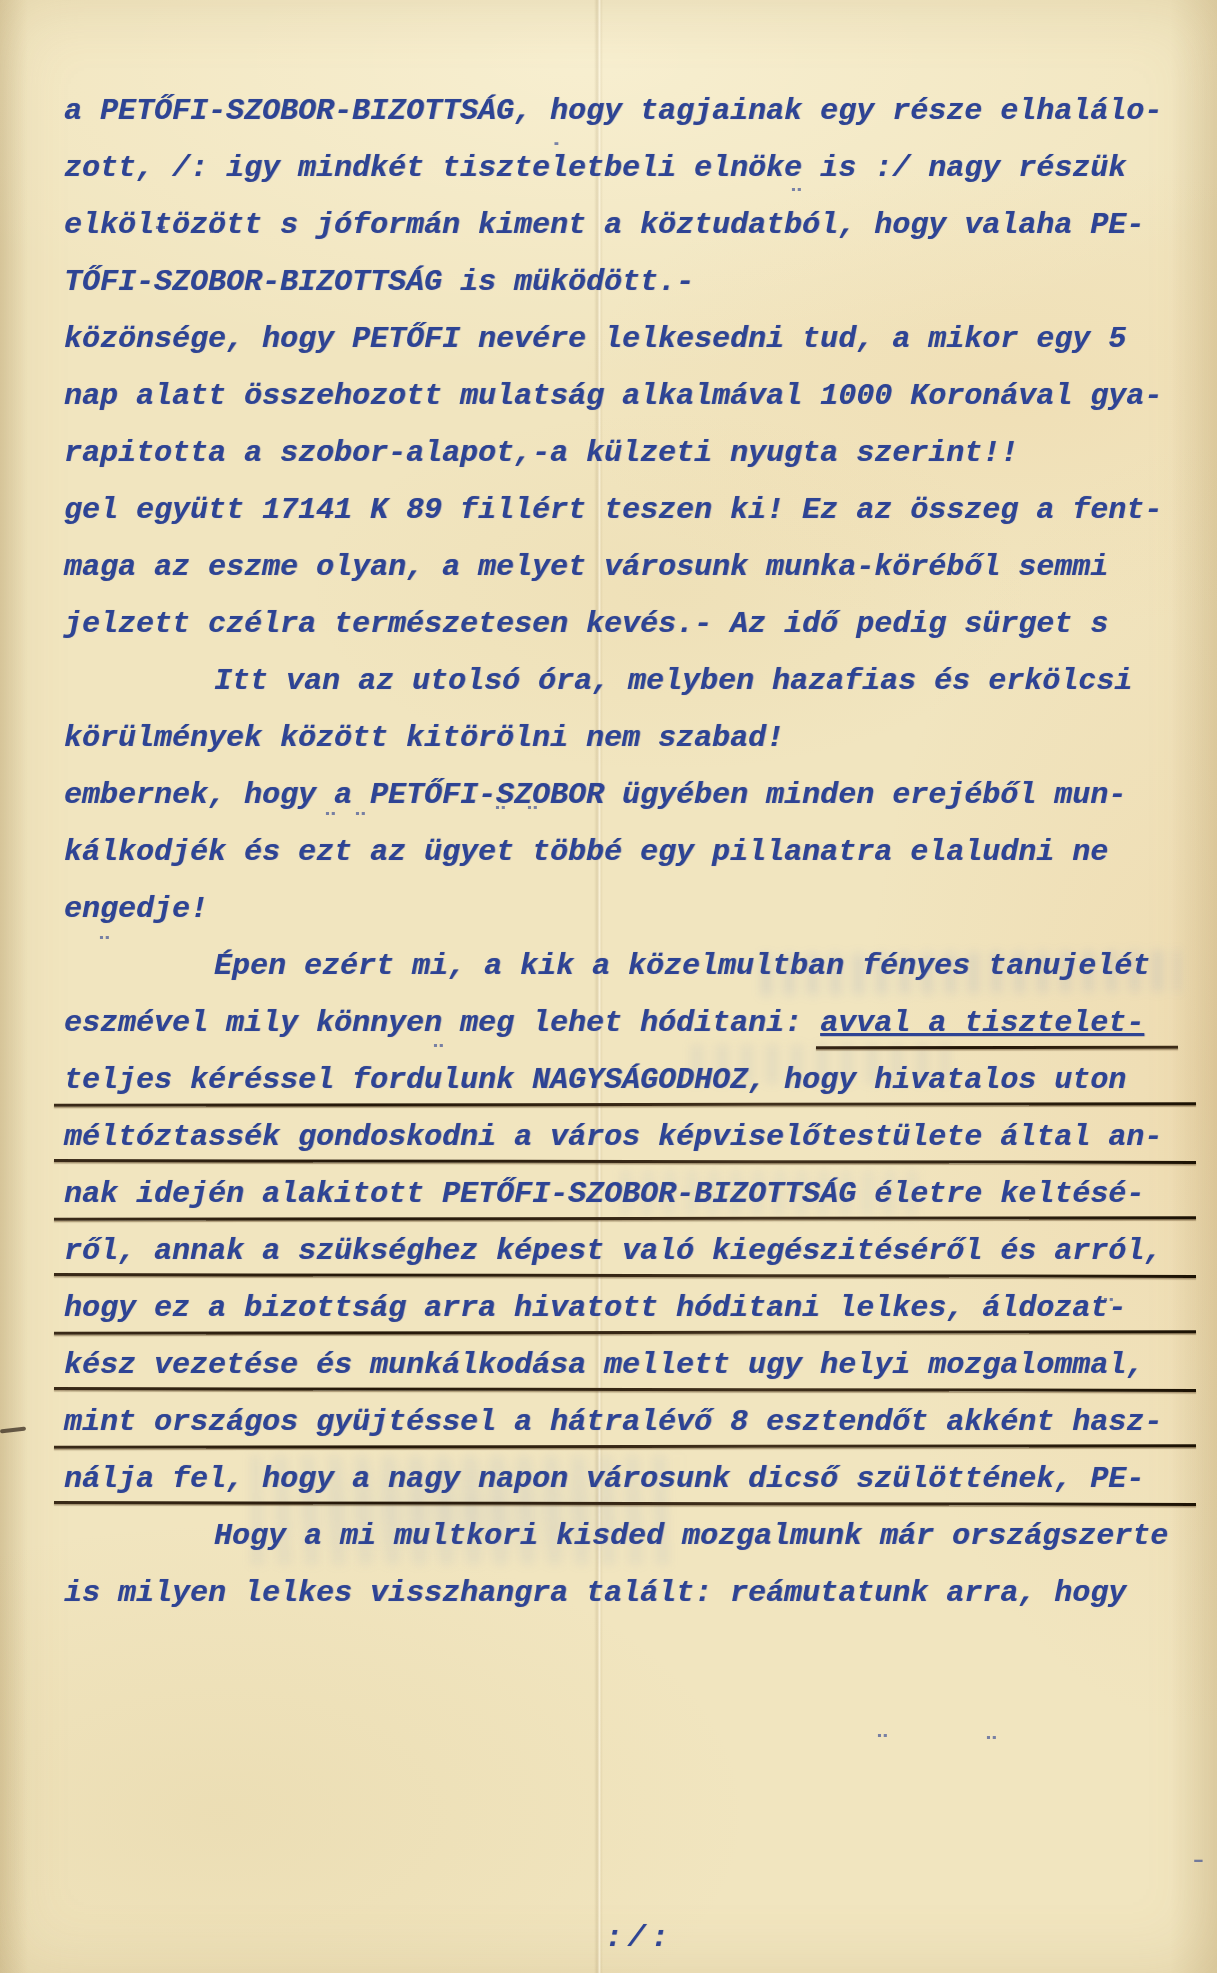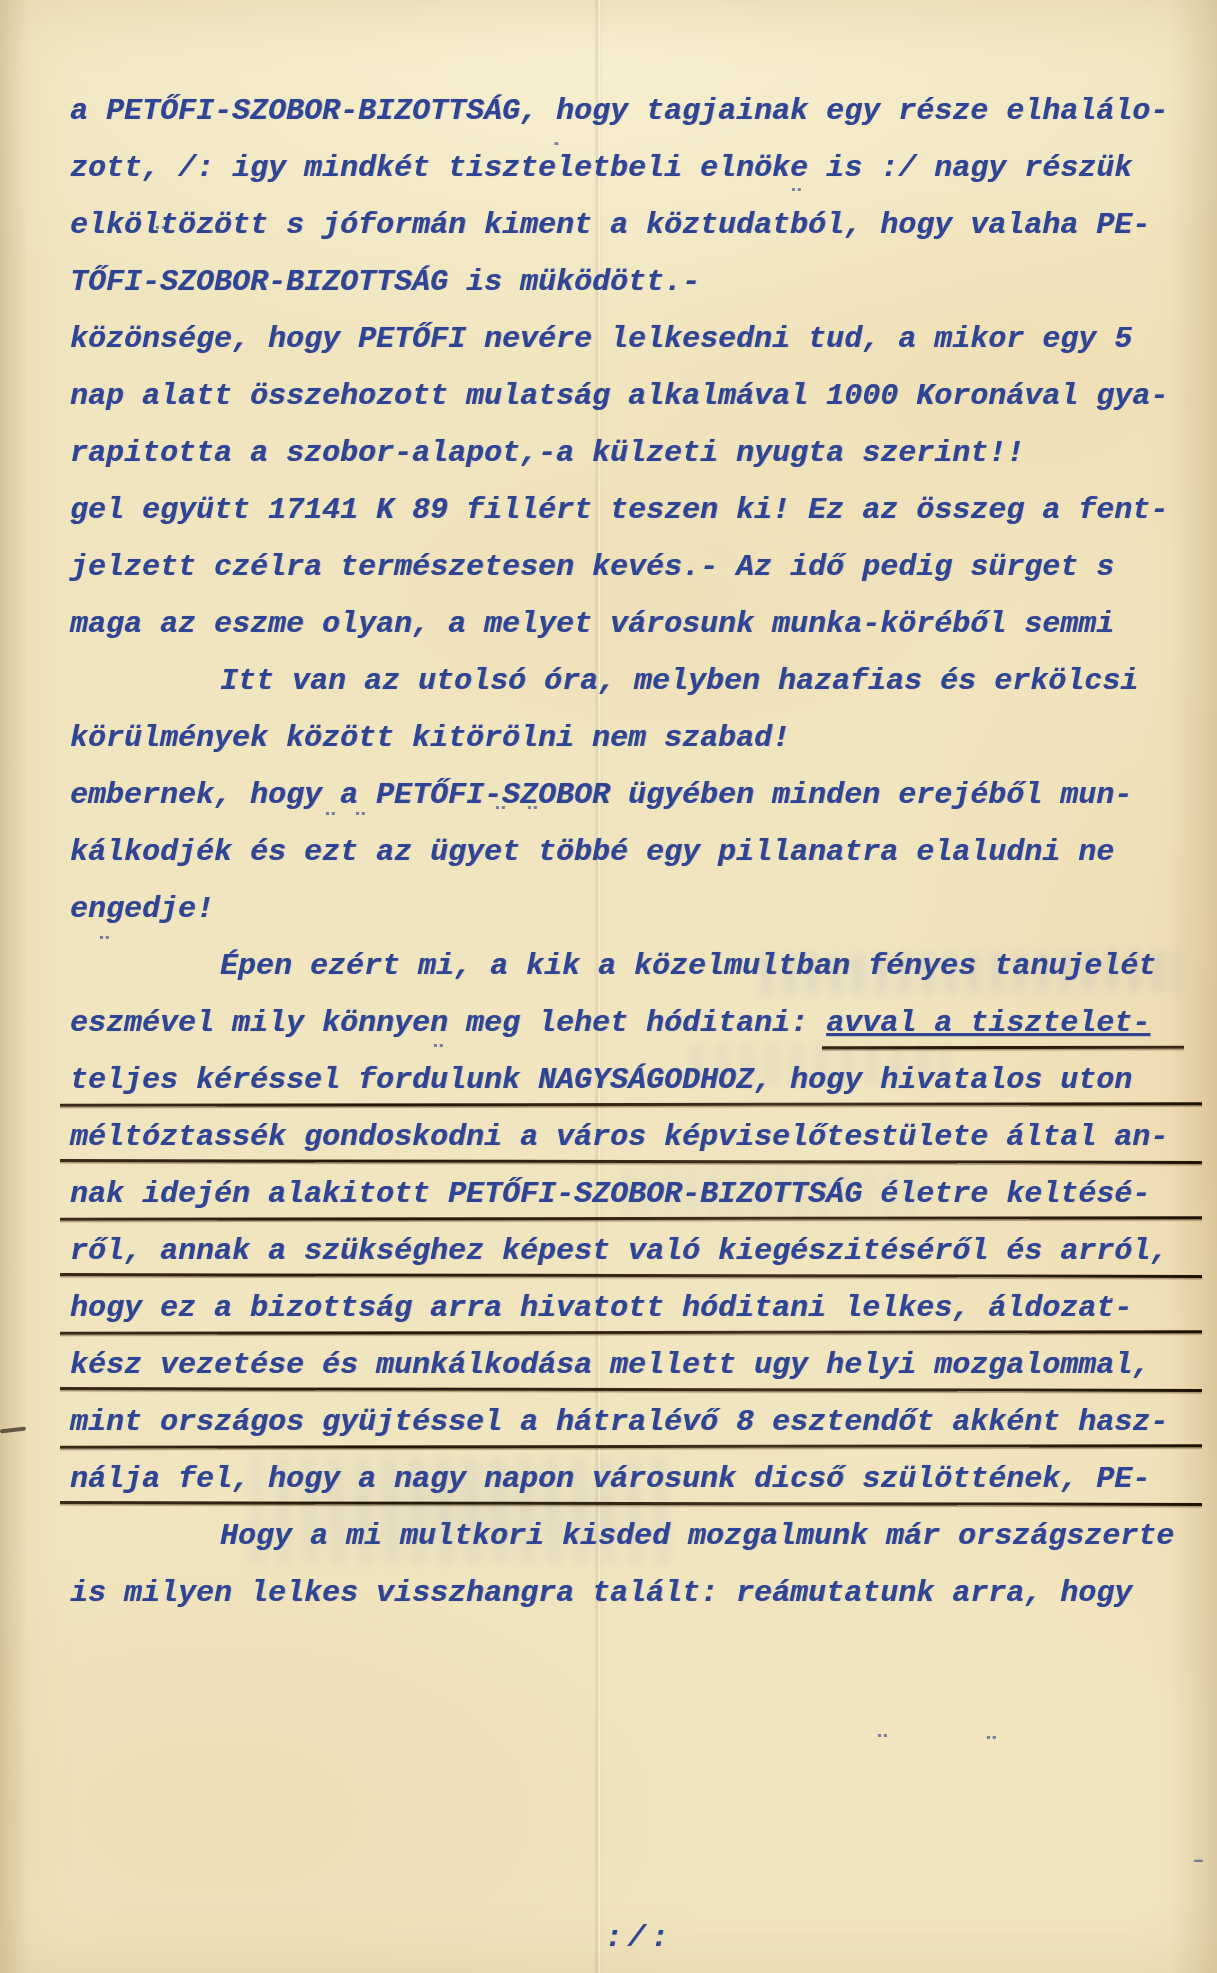--- a/index.html
+++ b/index.html
@@ -55,21 +55,21 @@
   .ghost.g3 {
     left: 620px; top: 1170px; width: 300px; height: 46px;
     background: repeating-linear-gradient(92deg, rgba(92,122,188,0.06) 0 12px, transparent 12px 22px);
   }
   .ghost.g4 {
     left: 690px; top: 1044px; width: 260px; height: 40px;
     background: repeating-linear-gradient(90deg, rgba(92,122,188,0.07) 0 14px, transparent 14px 25px);
   }
   .text-block {
     position: absolute;
-    left: 70px;
+    left: 64px;
     top: 83px;
     width: 1102px;
     color: #2e4494;
     font-size: 30px;
     font-weight: bold;
     font-style: italic;
   }
   .line {
     position: relative;
     height: 57px;
@@ -155,22 +155,22 @@
 
   <div class="text-block" id="letter-body">
       <div class="line">a PETŐFI-SZOBOR-BIZOTTSÁG, hogy tagjainak egy része elhalálo-</div>
       <div class="line">zott, /: igy mindkét tiszteletbeli elnöke is :/ nagy részük</div>
       <div class="line">elköltözött s jóformán kiment a köztudatból, hogy valaha PE-</div>
       <div class="line">TŐFI-SZOBOR-BIZOTTSÁG is müködött.-</div>
       <div class="line">közönsége, hogy PETŐFI nevére lelkesedni tud, a mikor egy 5</div>
       <div class="line">nap alatt összehozott mulatság alkalmával 1000 Koronával gya-</div>
       <div class="line">rapitotta a szobor-alapot,-a külzeti nyugta szerint!!</div>
       <div class="line">gel együtt 17141 K 89 fillért teszen ki! Ez az összeg a fent-</div>
+      <div class="line">maga az eszme olyan, a melyet városunk munka-köréből semmi</div>
       <div class="line">jelzett czélra természetesen kevés.- Az idő pedig sürget s</div>
-      <div class="line">maga az eszme olyan, a melyet városunk munka-köréből semmi</div>
       <div class="line indent">Itt van az utolsó óra, melyben hazafias és erkölcsi</div>
       <div class="line">körülmények között kitörölni nem szabad!</div>
       <div class="line">embernek, hogy a PETŐFI-SZOBOR ügyében minden erejéből mun-</div>
       <div class="line">kálkodjék és ezt az ügyet többé egy pillanatra elaludni ne</div>
       <div class="line">engedje!</div>
       <div class="line indent">Épen ezért mi, a kik a közelmultban fényes tanujelét</div>
       <div class="line">eszmével mily könnyen meg lehet hóditani: <span class="u-span">avval a tisztelet-</span></div>
       <div class="line u-full">teljes kéréssel fordulunk NAGYSÁGODHOZ, hogy hivatalos uton</div>
       <div class="line u-full">méltóztassék gondoskodni a város képviselőtestülete által an-</div>
       <div class="line u-full">nak idején alakitott PETŐFI-SZOBOR-BIZOTTSÁG életre keltésé-</div>

